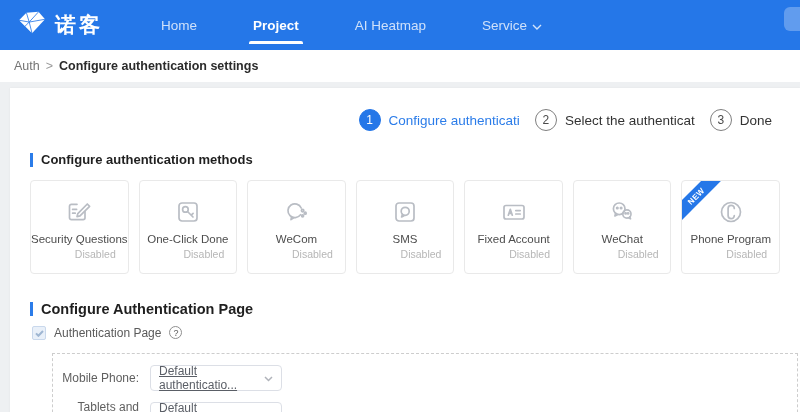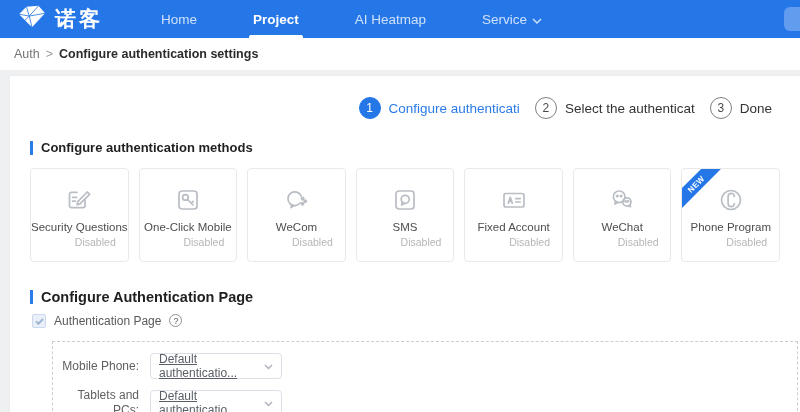--- a/index.html
+++ b/index.html
@@ -1,20 +1,20 @@
 <!DOCTYPE html>
 <html><head>
 <meta charset="utf-8">
 <style>
   * { margin:0; padding:0; box-sizing:border-box; }
   html,body { width:800px; height:412px; overflow:hidden; background:#eef0f2;
               font-family:"Liberation Sans", sans-serif; }
 
   
-  .navbar { position:relative; height:38px; background:#2577e8; display:flex; align-items:center; padding-left:16px; }
+  .navbar { position:relative; height:50px; background:#2577e8; display:flex; align-items:center; padding-left:16px; }
   .logo { display:flex; align-items:center; gap:7px; }
   .logo-text { color:#fff; font-size:21px; font-weight:bold; letter-spacing:3px; }
   .nav-items { display:flex; margin-left:30px; height:38px; }
   .nav-item { position:relative; padding:0 28px; line-height:37px; font-size:13.5px;
               color:rgba(255,255,255,.78); cursor:pointer; white-space:nowrap; display:flex; align-items:center; gap:5px;}
   .nav-item.active { color:#fff; font-weight:bold; }
   .tab-underline { position:absolute; left:24px; right:24px; bottom:0; height:3px; background:#fff; border-radius:2px 2px 0 0; }
   .nav-right-pill { position:absolute; right:-8px; top:7px; width:24px; height:24px;
                     background:rgba(255,255,255,.28); border-radius:6px; }
 
@@ -158,21 +158,21 @@
     </div>
 
     <div class="card">
       <span class="card-icon">
         <svg width="32" height="32" viewBox="0 0 32 32">
           <rect x="7" y="7" width="18" height="18" rx="3"></rect>
           <circle cx="13.4" cy="13.4" r="2.8"></circle>
           <path d="M15.5 15.5 21 21M19.2 19.2l1.9-1.9"></path>
         </svg>
       </span>
-      <span class="card-name">One-Click Mobile</span>
+      <span class="card-name">One-Click Done</span>
       <span class="card-status">Disabled</span>
     </div>
 
     <div class="card">
       <span class="card-icon">
         <svg width="32" height="32" viewBox="0 0 32 32">
           <path d="M20.6 18.6A6.9 6.9 0 1 1 21.2 12"></path>
           <path d="M11.6 20.8 11 23.6l2.7-1.7"></path>
           <circle cx="22.6" cy="14.6" r="1.2"></circle>
           <circle cx="25.2" cy="17.2" r="1"></circle>

